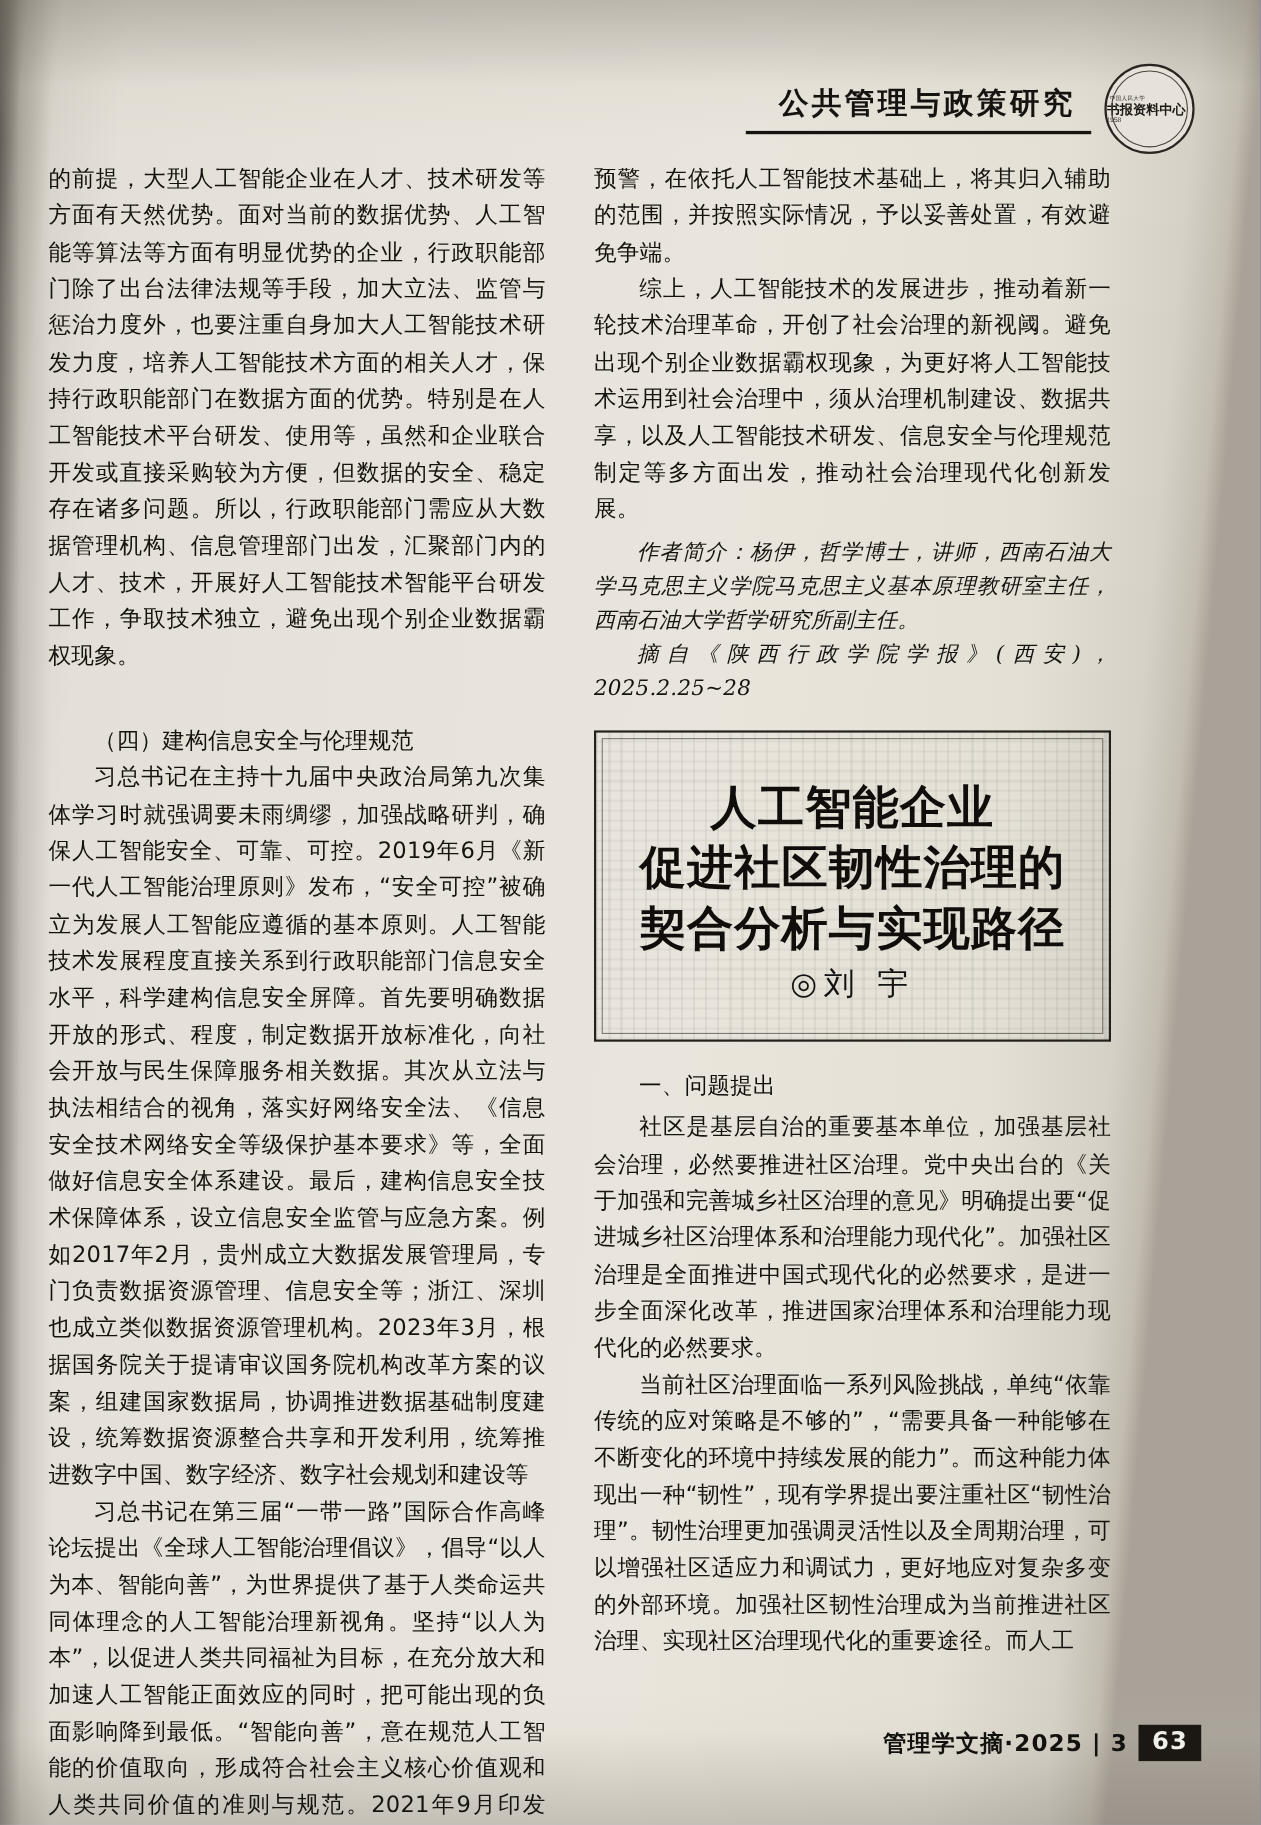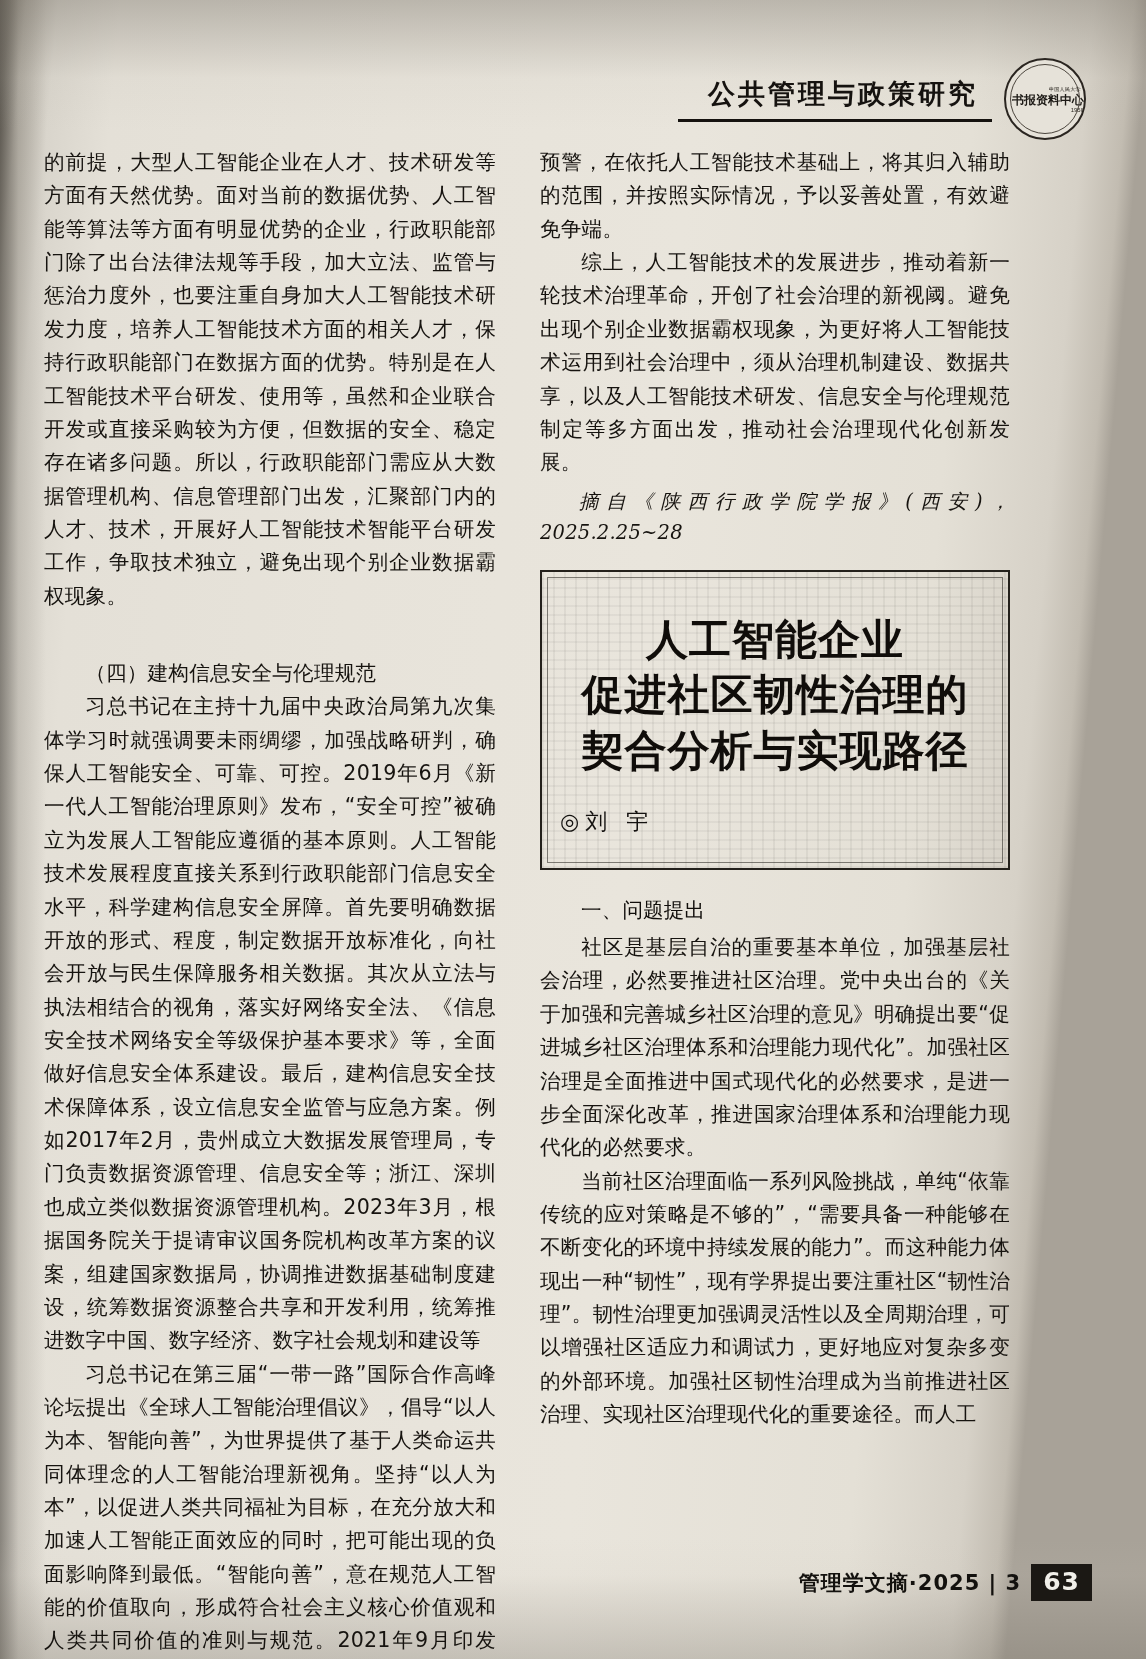--- a/index.html
+++ b/index.html
@@ -63,21 +63,21 @@
     white-space: nowrap;
   }
   .header-logo {
     width: 78px;
     height: 78px;
     border-radius: 50%;
     border: 2px solid #2a2520;
     position: relative;
     display: flex;
     flex-direction: column;
-    align-items: flex-end;
+    align-items: flex-start;
     justify-content: center;
     overflow: hidden;
     background: #e6e2d9;
   }
   .header-logo .ring {
     position: absolute;
     inset: 4px;
     border-radius: 50%;
     border: 1px solid #4a443c;
   }
@@ -164,24 +164,23 @@
   .article-title {
     font-family: "DejaVu Sans", sans-serif;
     font-weight: bold;
     font-size: 42px;
     line-height: 1.32;
     text-align: center;
     color: #100d0a;
     letter-spacing: 1px;
   }
   .article-author {
-    margin-top: 26px;
-    text-align: left;
-    font-family: "DejaVu Sans", sans-serif;
-    font-size: 22px;
+    text-align: center;
+    font-family: "DejaVu Sans", sans-serif;
+    font-size: 28px;
     letter-spacing: 6px;
     color: #141210;
   }
 
   .section-head {
     margin-top: 24px;
     margin-bottom: 4px;
     font-family: "DejaVu Sans", sans-serif;
     font-weight: normal;
     font-size: 20.5px;
@@ -204,21 +203,21 @@
     font-size: 21px;
     color: #13110e;
     letter-spacing: 1px;
     padding-right: 10px;
   }
   .footer-page {
     background: #1b1814;
     color: #f1efe9;
     font-family: "DejaVu Sans", sans-serif;
     font-weight: bold;
-    font-size: 25px;
+    font-size: 22px;
     padding: 3px 12px 5px 12px;
     letter-spacing: 1px;
   }
 
   .spacer-sm { height: 6px; }
 </style>
 </head>
 <body>
 
 <div class="page">
@@ -241,20 +240,21 @@
     <p class="noindent">的前提，大型人工智能企业在人才、技术研发等方面有天然优势。面对当前的数据优势、人工智能等算法等方面有明显优势的企业，行政职能部门除了出台法律法规等手段，加大立法、监管与惩治力度外，也要注重自身加大人工智能技术研发力度，培养人工智能技术方面的相关人才，保持行政职能部门在数据方面的优势。特别是在人工智能技术平台研发、使用等，虽然和企业联合开发或直接采购较为方便，但数据的安全、稳定存在诸多问题。所以，行政职能部门需应从大数据管理机构、信息管理部门出发，汇聚部门内的人才、技术，开展好人工智能技术智能平台研发工作，争取技术独立，避免出现个别企业数据霸权现象。</p>
     <p class="sub">（四）建构信息安全与伦理规范</p>
     <p>习总书记在主持十九届中央政治局第九次集体学习时就强调要未雨绸缪，加强战略研判，确保人工智能安全、可靠、可控。2019年6月《新一代人工智能治理原则》发布，“安全可控”被确立为发展人工智能应遵循的基本原则。人工智能技术发展程度直接关系到行政职能部门信息安全水平，科学建构信息安全屏障。首先要明确数据开放的形式、程度，制定数据开放标准化，向社会开放与民生保障服务相关数据。其次从立法与执法相结合的视角，落实好网络安全法、《信息安全技术网络安全等级保护基本要求》等，全面做好信息安全体系建设。最后，建构信息安全技术保障体系，设立信息安全监管与应急方案。例如2017年2月，贵州成立大数据发展管理局，专门负责数据资源管理、信息安全等；浙江、深圳也成立类似数据资源管理机构。2023年3月，根据国务院关于提请审议国务院机构改革方案的议案，组建国家数据局，协调推进数据基础制度建设，统筹数据资源整合共享和开发利用，统筹推进数字中国、数字经济、数字社会规划和建设等</p>
     <p>习总书记在第三届“一带一路”国际合作高峰论坛提出《全球人工智能治理倡议》，倡导“以人为本、智能向善”，为世界提供了基于人类命运共同体理念的人工智能治理新视角。坚持“以人为本”，以促进人类共同福祉为目标，在充分放大和加速人工智能正面效应的同时，把可能出现的负面影响降到最低。“智能向善”，意在规范人工智能的价值取向，形成符合社会主义核心价值观和人类共同价值的准则与规范。2021年9月印发《新一代人工智能伦理规范》强调，注重将伦理道德融入人工智能全生命周期，为人工智能活动提供伦理指引。就公共服务而言，技术重点在“服务”上，在价值认知、规范适用等出现争议时，行政机关要提高</p>
   </div>
 
   <div class="col col-right">
     <p class="noindent">预警，在依托人工智能技术基础上，将其归入辅助的范围，并按照实际情况，予以妥善处置，有效避免争端。</p>
     <p>综上，人工智能技术的发展进步，推动着新一轮技术治理革命，开创了社会治理的新视阈。避免出现个别企业数据霸权现象，为更好将人工智能技术运用到社会治理中，须从治理机制建设、数据共享，以及人工智能技术研发、信息安全与伦理规范制定等多方面出发，推动社会治理现代化创新发展。</p>
     <div class="spacer-sm"></div>
+    <p class="bio">作者简介：杨伊，哲学博士，讲师，西南石油大学马克思主义学院马克思主义基本原理教研室主任，西南石油大学哲学研究所副主任。</p>
     <p class="src">摘自《陕西行政学院学报》(西安)，2025.2.25~28</p>
 
     <div class="title-box">
       <div class="inner-border"></div>
       <div class="article-title">
         <div>人工智能企业</div>
         <div>促进社区韧性治理的</div>
         <div>契合分析与实现路径</div>
       </div>
       <div class="article-author">

